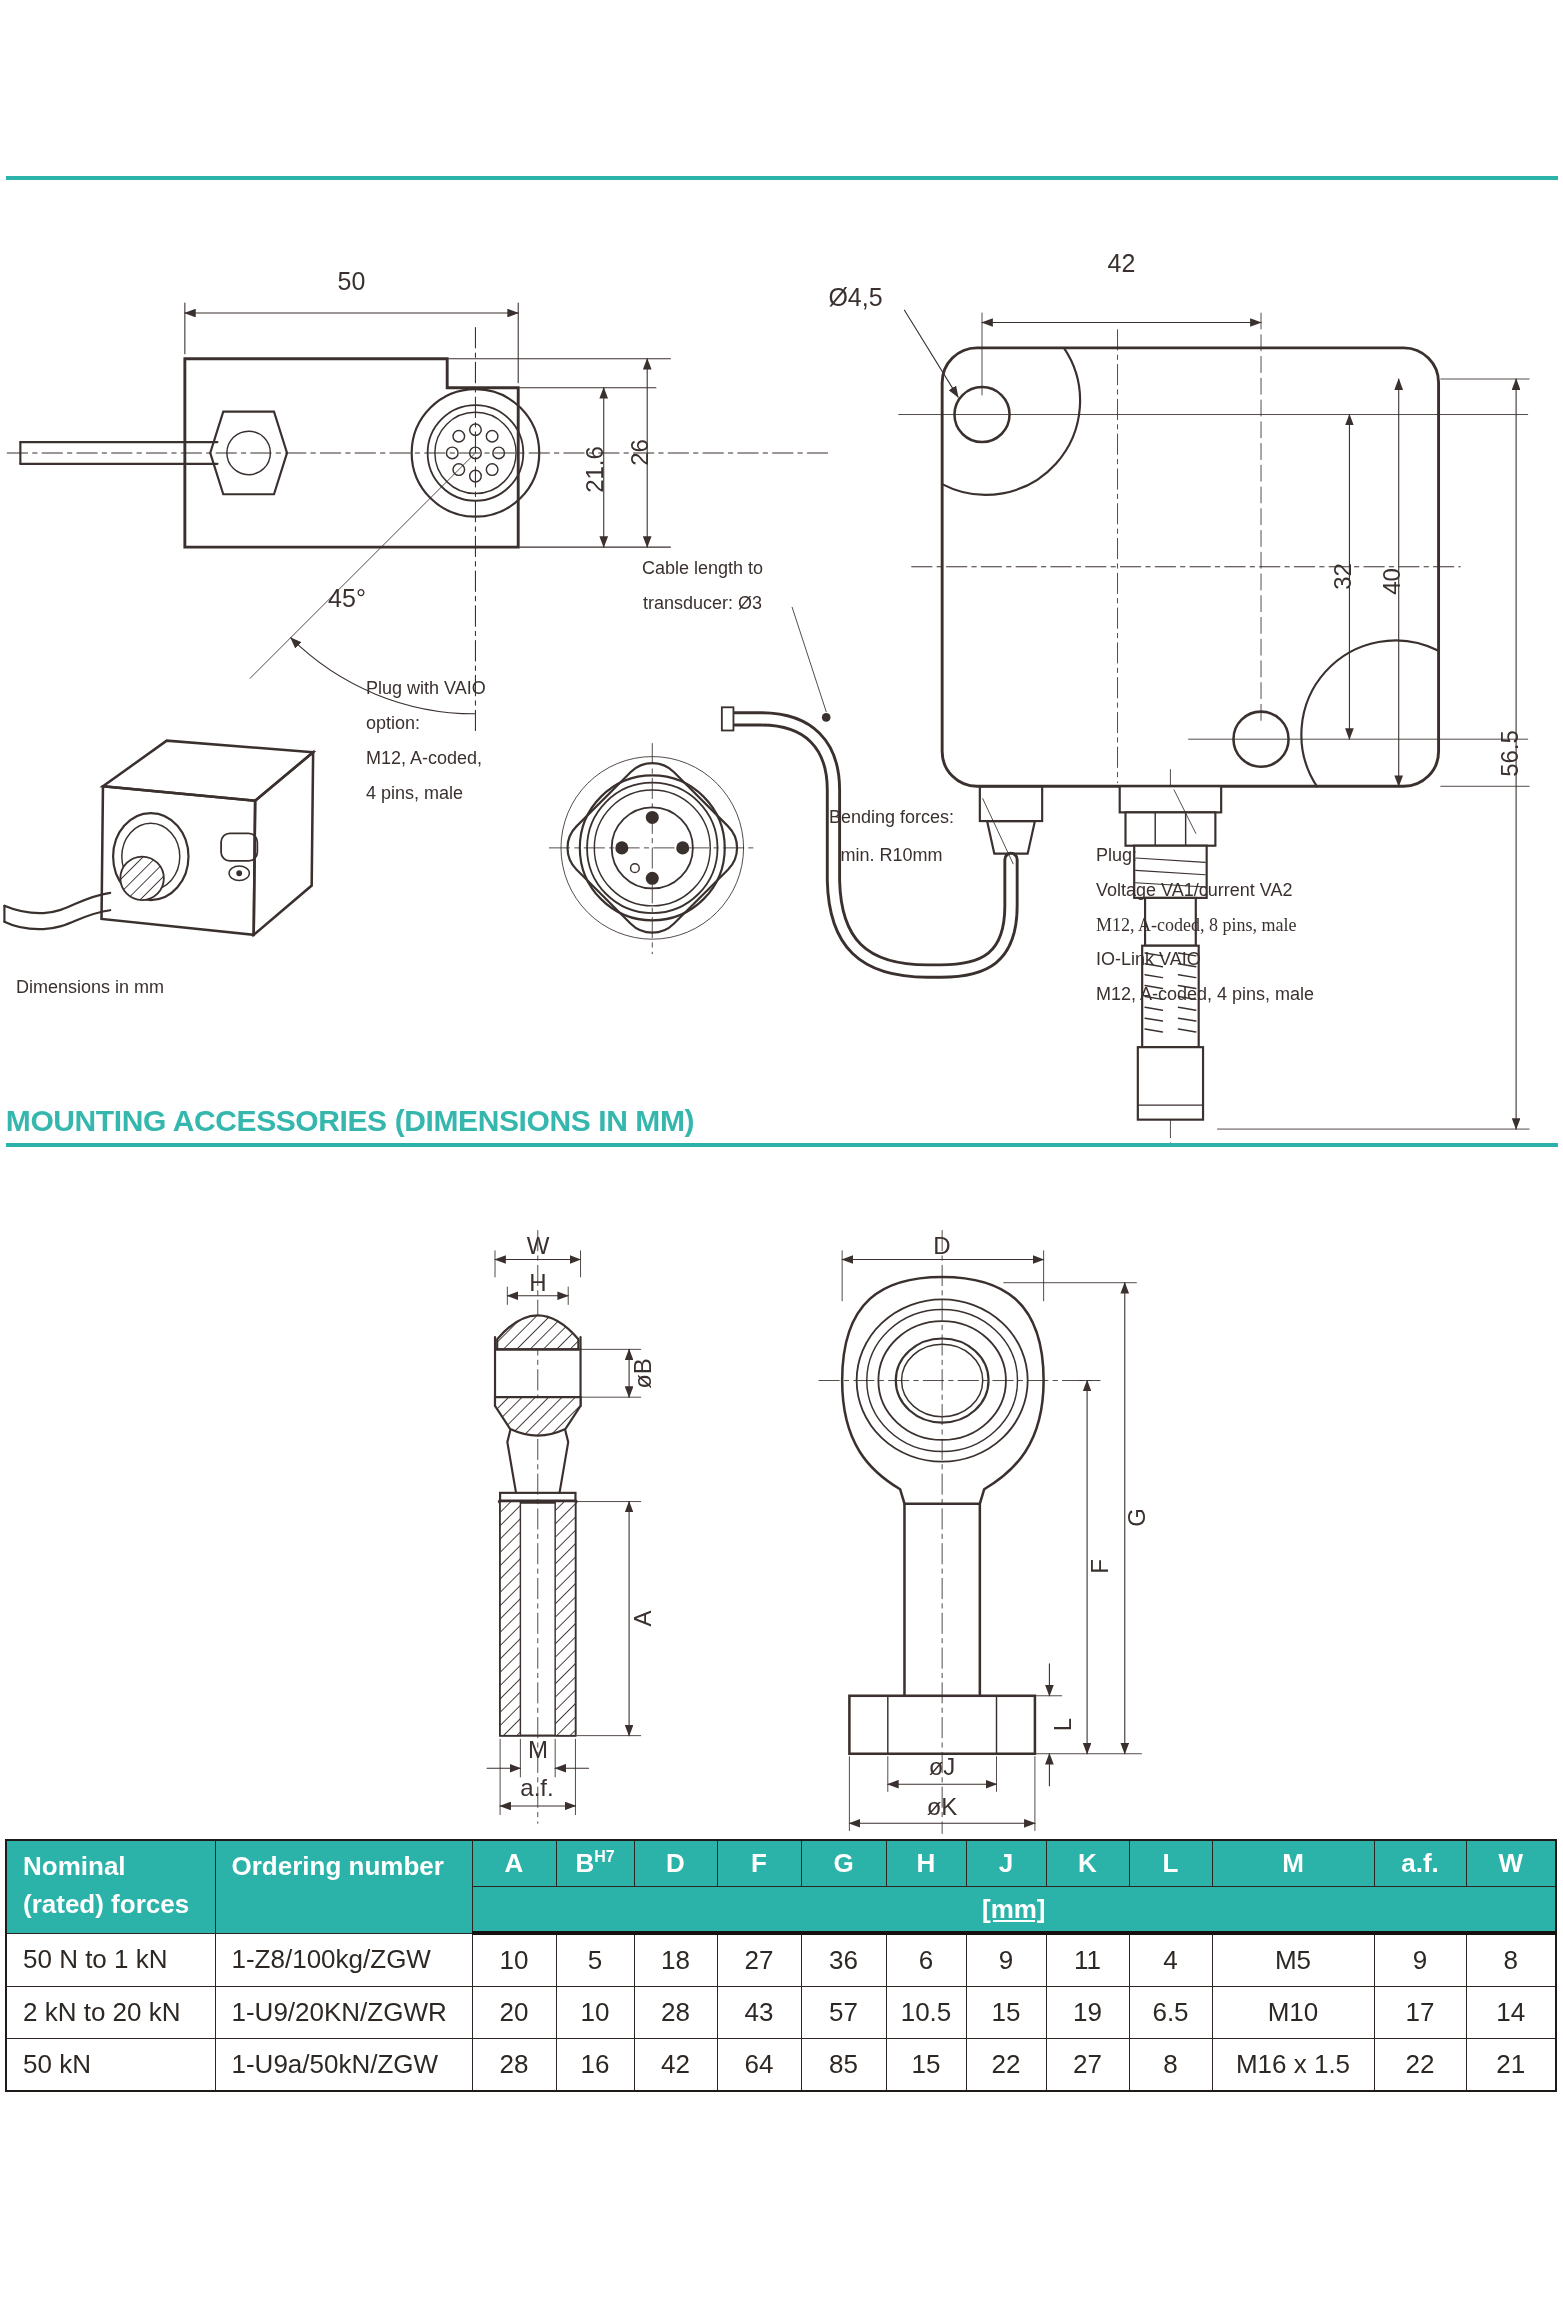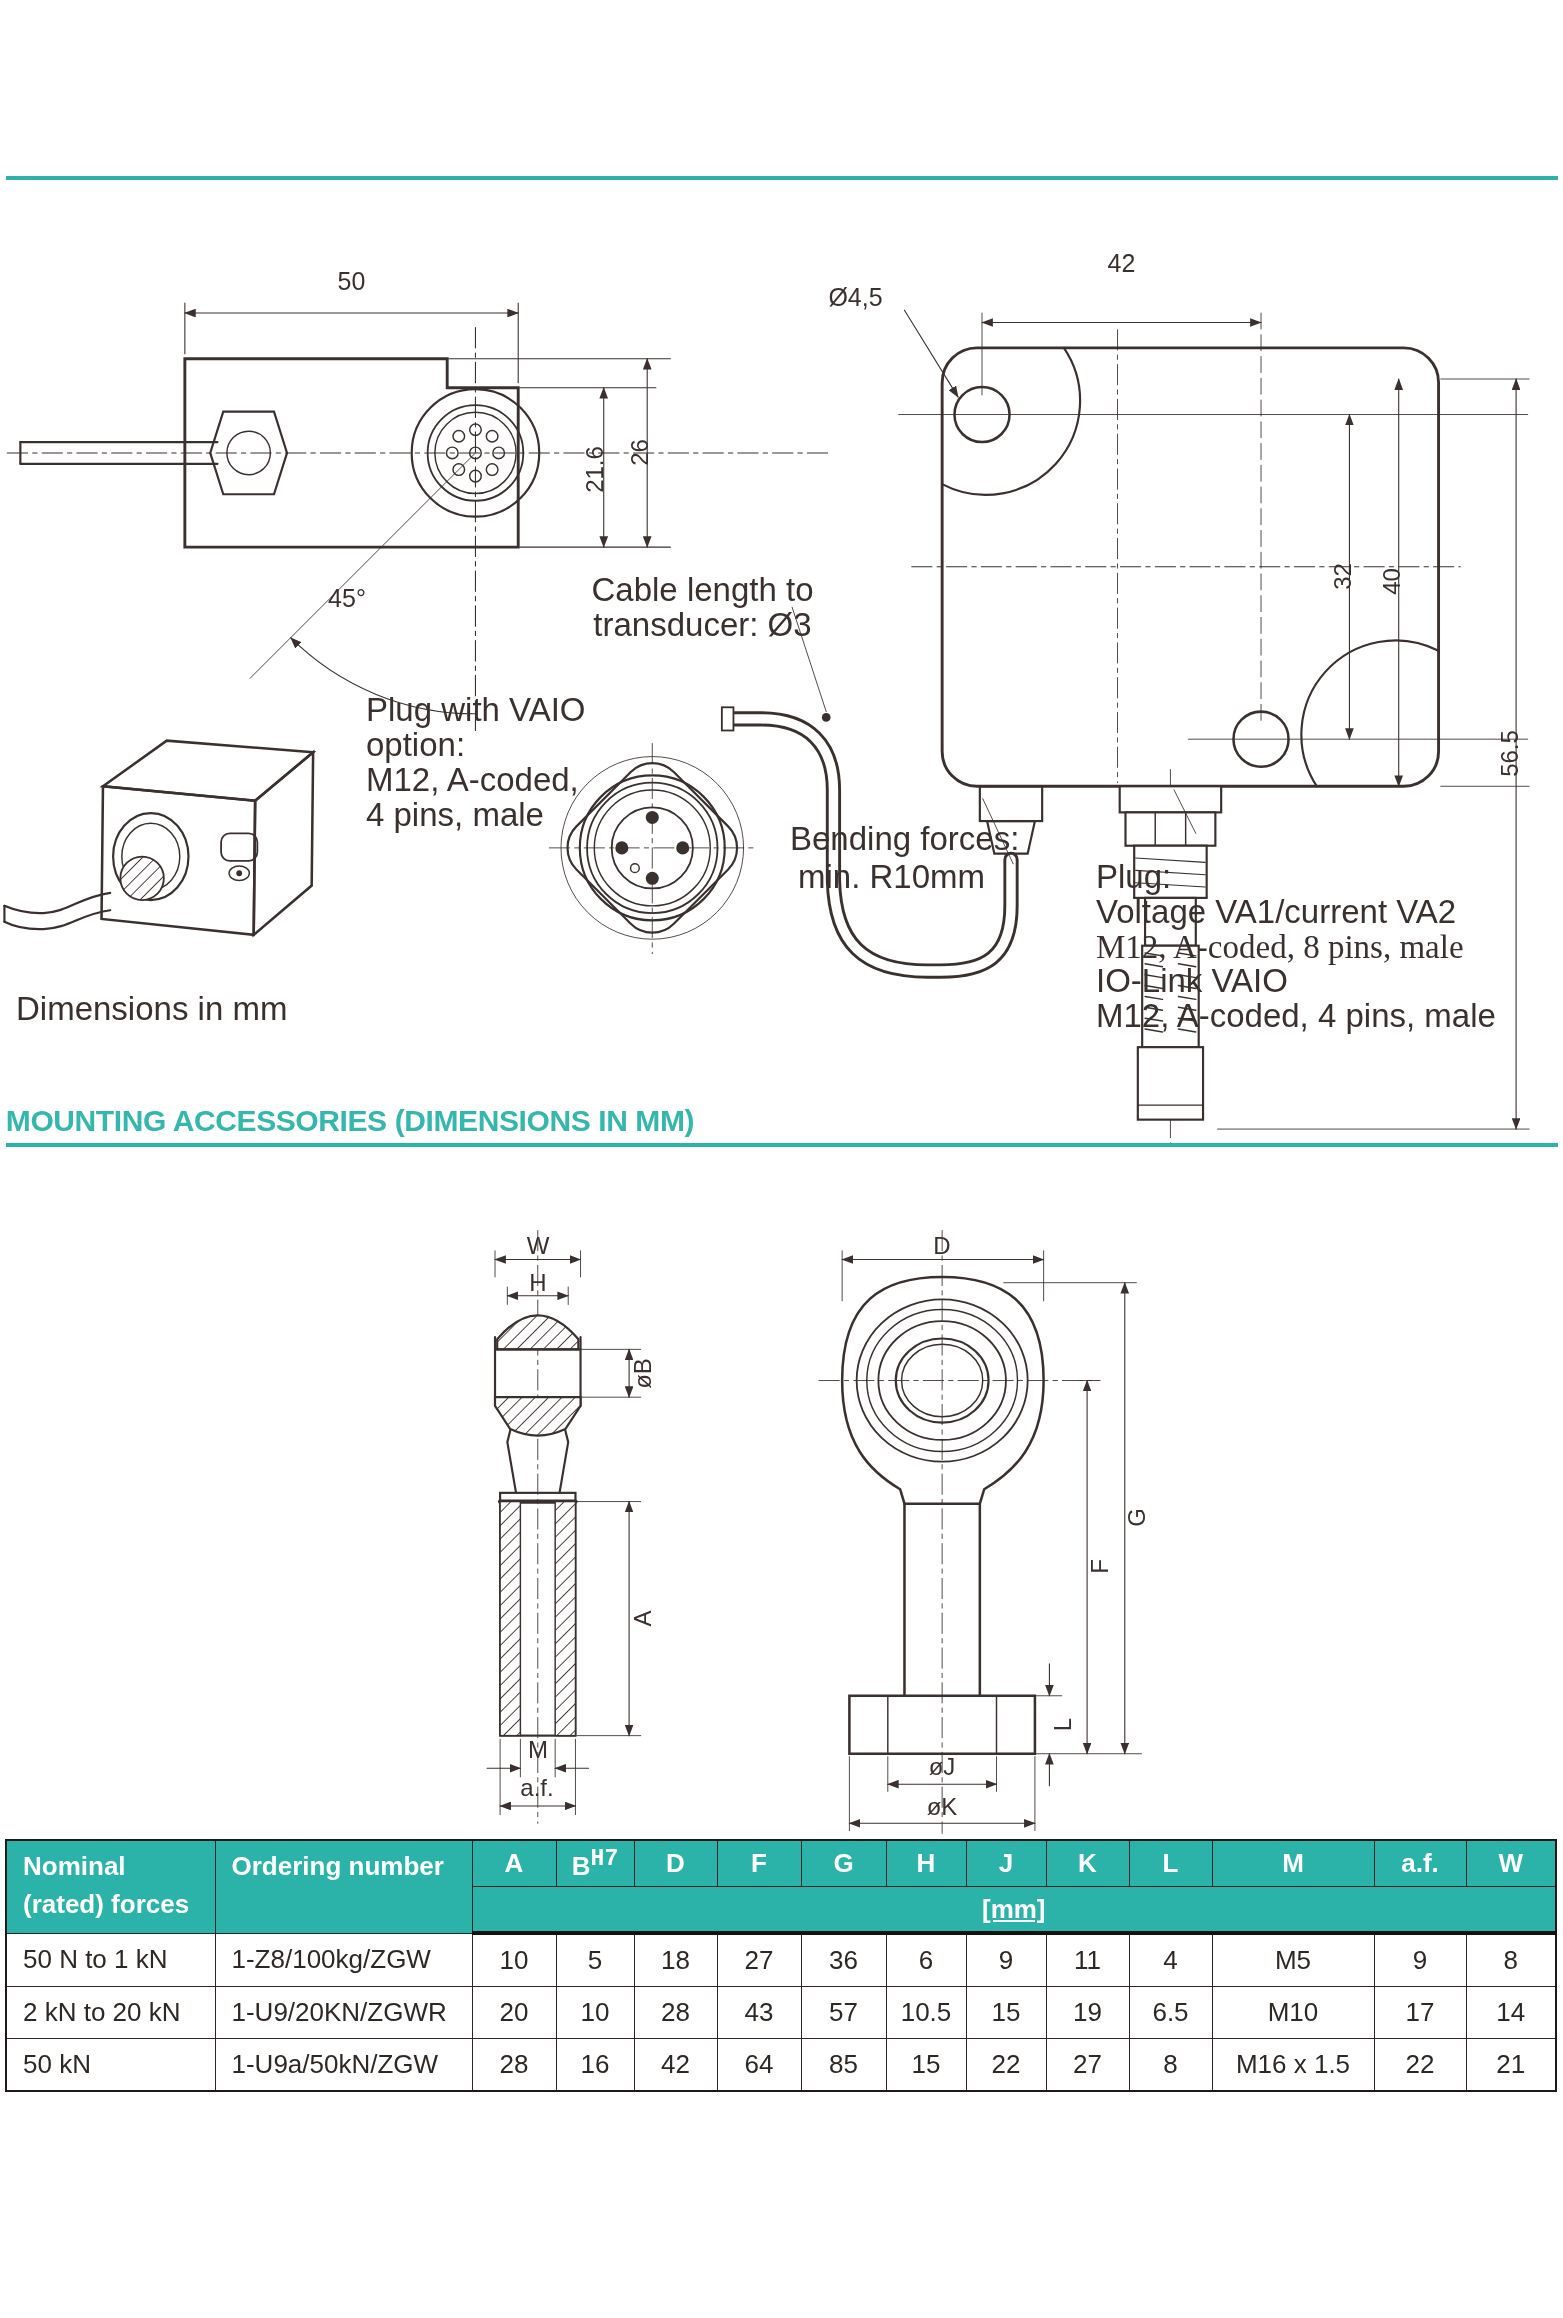--- a/index.html
+++ b/index.html
@@ -1,41 +1,41 @@
 <!DOCTYPE html>
 <html style="font-size:11.6px"><head>
 <meta charset="utf-8">
 <style>
   html,body{margin:0;padding:0;background:#ffffff;}
   #page{position:relative;width:1564px;height:2319px;background:#fff;overflow:hidden;
         font-family:"Liberation Sans",sans-serif;color:#3a312e;}
   .abs{position:absolute;}
   .h1{font-size:30px;font-weight:700;letter-spacing:-0.4px;color:#35b7ae;white-space:nowrap;}
   .rule{position:absolute;height:4.3px;background:#2bb3aa;}
-  .note{font-size:33px;line-height:32px;color:#3a312e;white-space:nowrap;margin-top:22px;}
+  .note{font-size:18px;line-height:32px;color:#3a312e;white-space:nowrap;}
   .ctr{text-align:center;}
   .dim{font-size:25px;color:#3a312e;text-align:center;white-space:nowrap;}
   .rlabel{position:absolute;width:70px;height:29px;display:flex;align-items:center;justify-content:center;
           transform:rotate(-90deg);font-size:24px;color:#3a312e;white-space:nowrap;}
   .klabel{font-size:24px;text-align:center;white-space:nowrap;}
   .sub{font-size:27.5px;color:#241c18;white-space:nowrap;}
   .sub b{font-weight:700;}
   svg.art{position:absolute;left:0;top:0;pointer-events:none;}
   
   table.spec{position:absolute;left:5px;top:1839px;border-collapse:collapse;table-layout:fixed;
              width:1551px;font-size:26px;color:#2e2824;}
   table.spec th,table.spec td{border:1.4px solid #2c2521;padding:0;overflow:hidden;}
   table.spec{border:2.9px solid #1f1a17;}
   tr.hrow th{background:#2bb3aa;color:#ffffff;font-weight:700;height:45px;text-align:center;vertical-align:middle;}
   tr.hrow th.tl{text-align:left;vertical-align:top;padding:5.8px 0 0 16px;line-height:38px;}
   tr.urow td{background:#2bb3aa;color:#ffffff;font-weight:700;height:44px;text-align:center;
              border-bottom:4.3px solid #141110;text-decoration:underline;}
   tr.drow td{height:51px;text-align:center;vertical-align:middle;background:#fff;}
   tr.drow td.tl{text-align:left;padding-left:16px;}
-  sup{font-size:23px;font-family:Liberation Mono, monospace;}
+  sup{font-size:16px;}
 </style>
 </head>
 <body>
 
 <div id="page">
 
   <svg class="art" width="1564" height="2319" viewBox="0 0 2158 3200">
     <defs>
       <marker id="ma" markerWidth="16" markerHeight="12" refX="15" refY="6" orient="auto-start-reverse" markerUnits="userSpaceOnUse">
         <path d="M0,0 L16,6 L0,12 Z" fill="#3a312e"></path>

